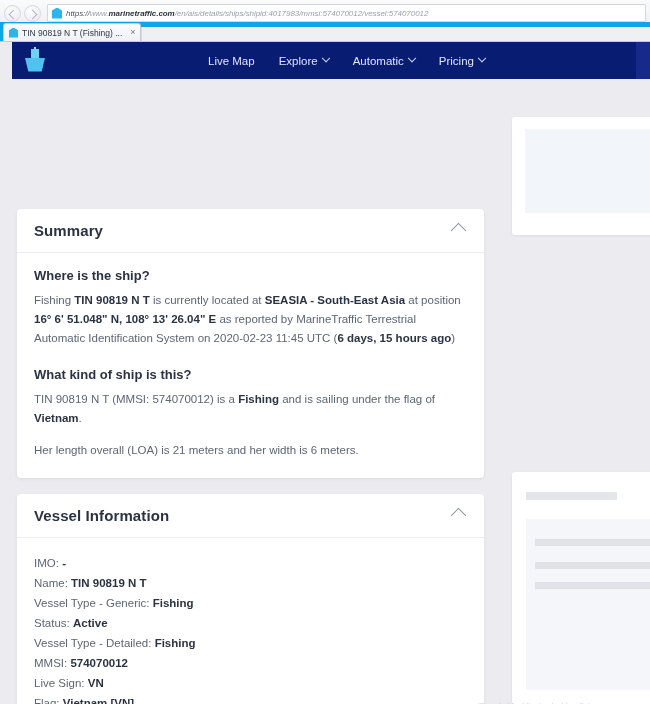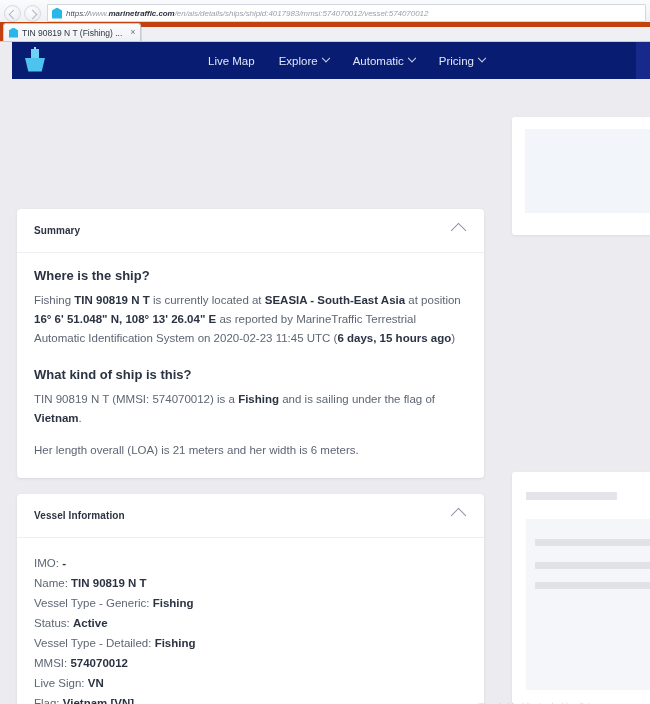--- a/index.html
+++ b/index.html
@@ -76,21 +76,21 @@
     font-size: 8px;
     color: #9aa0ab;
     white-space: nowrap;
     letter-spacing: -0.05px;
   }
   .url-text .scheme { color: #4c5361; }
   .url-text .host { color: #2b3240; font-weight: bold; }
 
   .tab-row {
     height: 20px;
-    background: #c2410c;
+    background: #0ea5e9;
     display: flex;
     align-items: flex-end;
     padding-left: 3px;
     border-bottom: 1px solid #c6cad3;
   }
 
   .tab {
     height: 18px;
     background: linear-gradient(#fbfcfd, #eff1f5);
     border: 1px solid #c6cad3;
@@ -225,21 +225,21 @@
   .card-head {
     height: 44px;
     display: flex;
     align-items: center;
     justify-content: space-between;
     padding: 0 17px;
     border-bottom: 1px solid #eceef2;
   }
 
   .card-title {
-    font-size: 10px;
+    font-size: 15px;
     font-weight: bold;
     color: #2b3342;
     letter-spacing: .1px;
   }
 
   .chev-up {
     width: 11px; height: 11px;
     border-left: 1.6px solid #8e95a3;
     border-top: 1.6px solid #8e95a3;
     transform: rotate(45deg);

